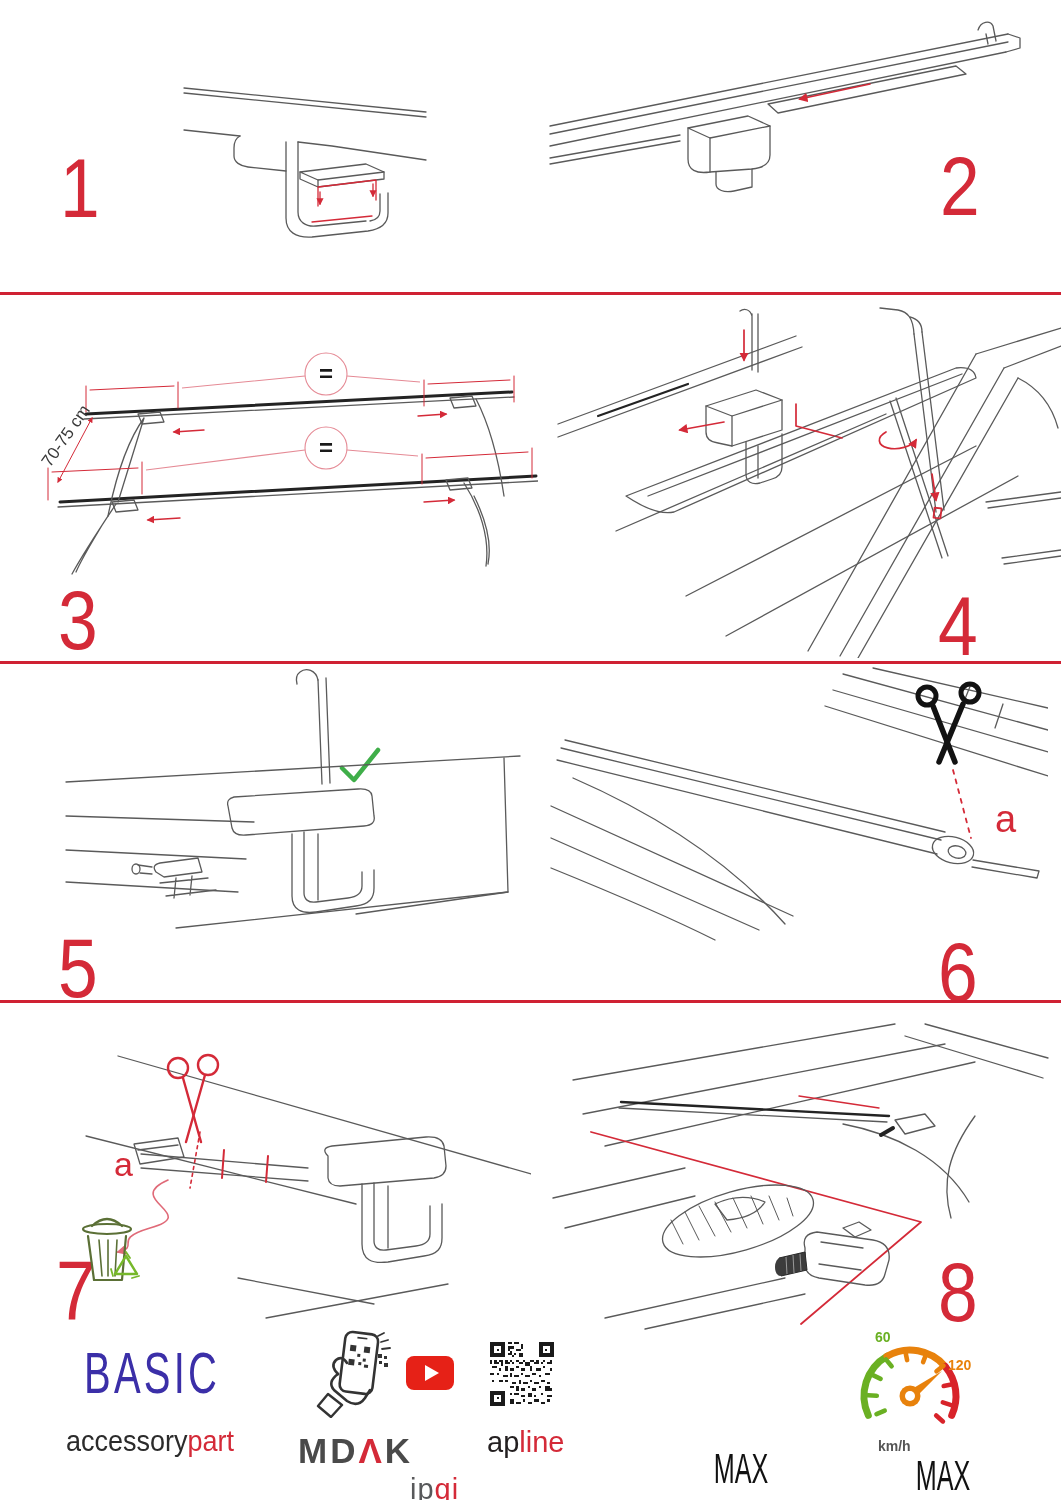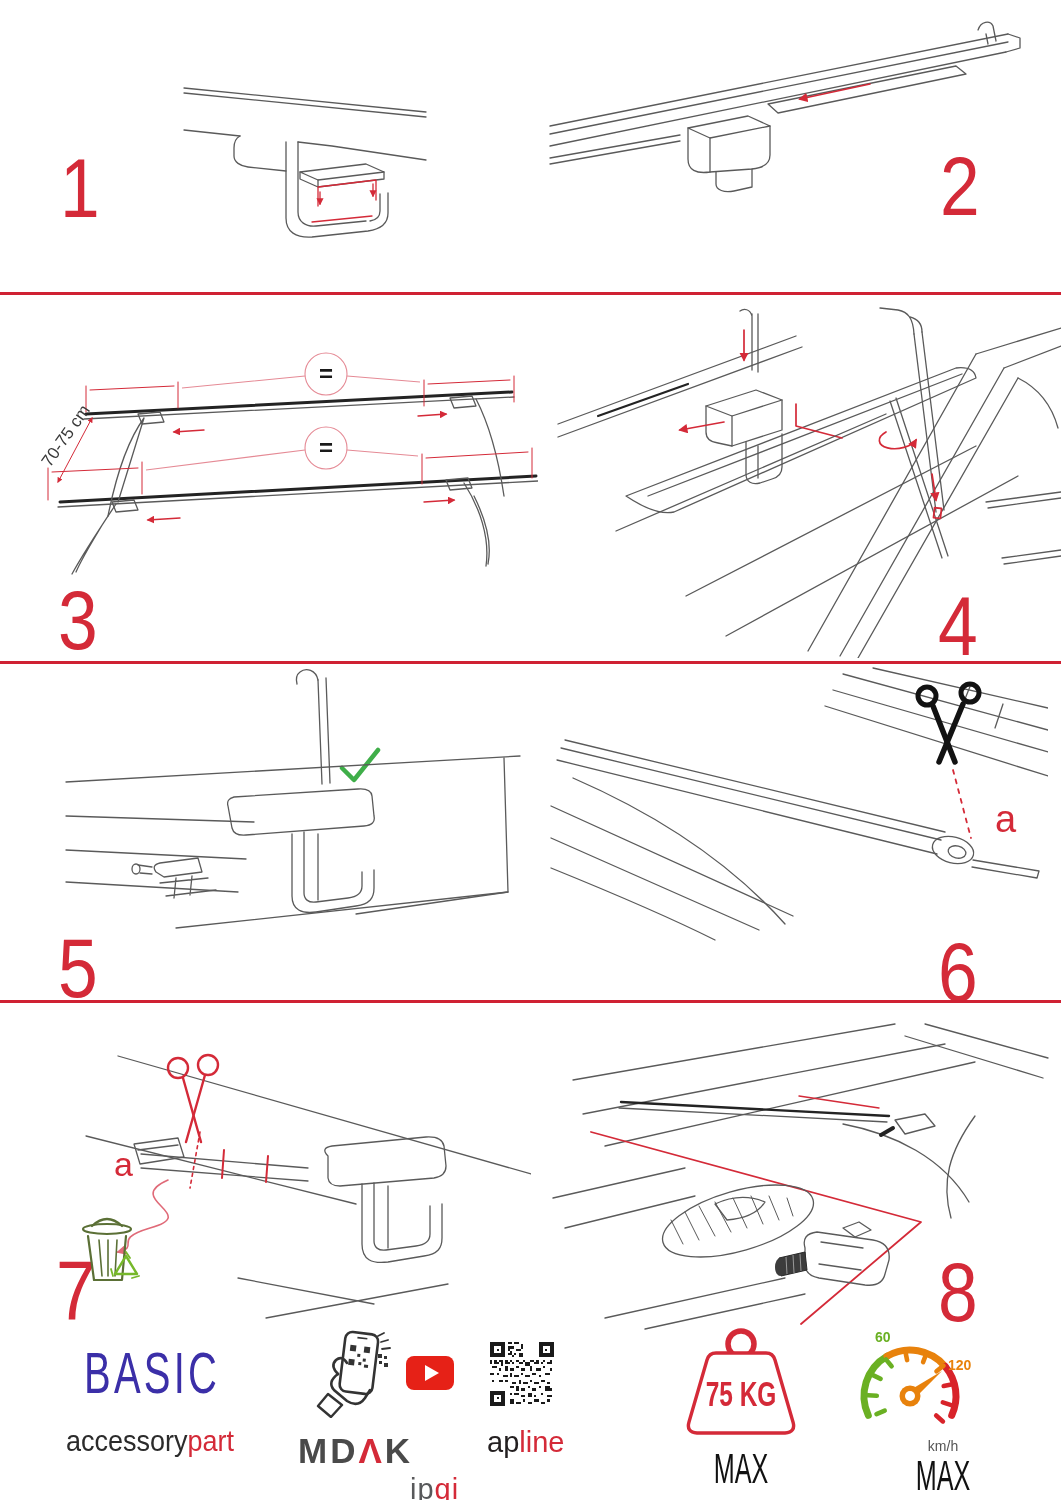--- a/index.html
+++ b/index.html
@@ -27,21 +27,21 @@
   .logo-mdak{position:absolute;left:298px;top:1431px;font-size:35px;font-weight:700;color:#4a4a4a;
              letter-spacing:3px;}
   .logo-mdak .r{color:#d42a38;}
   .logo-ipqi{position:absolute;left:410px;top:1429px;font-size:29px;font-weight:400;color:#58595b;
              letter-spacing:1px;margin-top:44px;}
   .logo-ipqi .r{color:#d42a38;}
   .logo-apline{position:absolute;left:487px;top:1426px;font-size:29px;font-weight:500;color:#231f20;}
   .logo-apline .r{color:#d42a38;}
   .maxtxt{position:absolute;color:#111;font-size:42px;font-weight:500;text-align:center;
           transform:scaleX(.6);transform-origin:center top;line-height:1;}
-  .kmh{position:absolute;color:#555;font-size:14px;text-align:center;}
+  .kmh{position:absolute;color:#555;font-size:14px;font-weight:bold;}
 </style>
 </head>
 <body>
 
 <div id="page">
 
   <svg width="0" height="0" style="position:absolute" aria-hidden="true">
     <defs>
       <marker id="arR" viewBox="0 0 10 10" refX="8" refY="5" markerWidth="5.5" markerHeight="5.5" orient="auto-start-reverse">
         <path d="M0,0 L10,5 L0,10 z" fill="#d42a38"></path>
@@ -342,27 +342,20 @@
                  M9,23h1v1h-1z M11,23h2v1h-2z M14,24h2v1h-2z M17,23h2v2h-2z M20,24h1v1h-1z M23,23h1v1h-1z M26,24h2v1h-2z
                  M9,26h2v2h-2z M12,27h2v1h-2z M15,26h1v1h-1z M17,27h2v1h-2z M20,26h2v1h-2z M23,27h2v1h-2z M26,26h1v1h-1z"></path>
         <path d="M8,0h1v1h-1z M8,2h1v2h-1z M8,5h1v1h-1z M0,8h1v1h-1z M2,8h1v1h-1z M4,8h2v1h-2z M7,8h1v1h-1z M9,8h1v1h-1z M12,8h1v1h-1z M15,8h1v1h-1z M18,8h2v1h-2z M21,8h1v1h-1z M24,8h1v1h-1z M27,8h1v1h-1z"></path>
       </g>
     </svg>
   </div>
   <div class="logo-apline">
     <span>ap</span><span class="r">line</span>
   </div>
 
-  <div class="panel" style="left:668px;top:1326px;">
-    <svg width="146" height="122" viewBox="0 0 146 122">
-      <circle cx="73" cy="18" r="13" fill="none" stroke="#d42a38" stroke-width="5.5"></circle>
-      <path d="M48,27 L98,27 Q105,27 107,34 L125,96 Q128,106 117,107 L29,107 Q18,106 21,96 L39,34 Q41,27 48,27 Z" fill="#ffffff" stroke="#d42a38" stroke-width="3.4" stroke-linejoin="round"></path>
-      <text class="svgtxt" text-anchor="middle" font-size="34" font-weight="700" fill="#d42a38" transform="translate(73,80) scale(0.72,1.05)">75 KG</text>
-    </svg>
-  </div>
   <div class="maxtxt" style="left:668px;top:1448px;width:146px;">MAX</div>
 
   <div class="panel" style="left:845px;top:1328px;text-align:right;">
     <svg width="130" height="112" viewBox="0 0 130 112">
       <path d="M23.3,87.4 A46,46 0 0 1 42,28.2" fill="none" stroke="#6ab023" stroke-width="7" stroke-linecap="round"></path>
       <path d="M42,28.2 A46,46 0 0 1 100.2,38.4" fill="none" stroke="#e8820c" stroke-width="7" stroke-linecap="round"></path>
       <path d="M100.2,38.4 A46,46 0 0 1 106.7,87.4" fill="none" stroke="#d8232a" stroke-width="7" stroke-linecap="round"></path>
       <g stroke-width="4.6" stroke-linecap="round">
         <path d="M31.5,86.2 L39.7,82.7" stroke="#6ab023" transform="rotate(0)"></path>
         <path d="M22.9,67.2 L31.8,67.8" stroke="#6ab023"></path>

